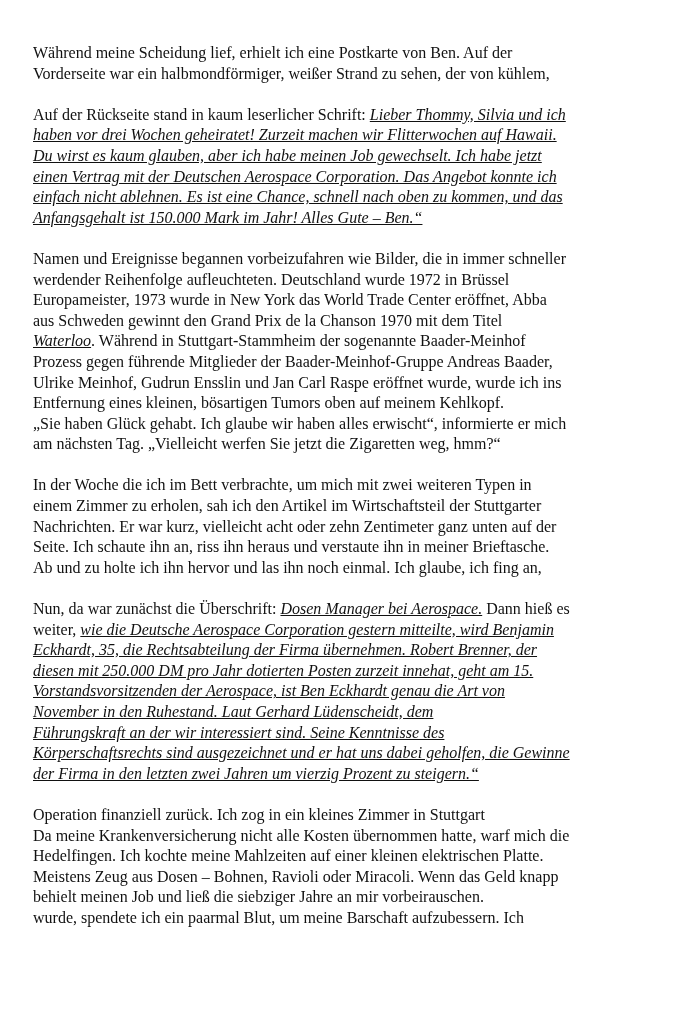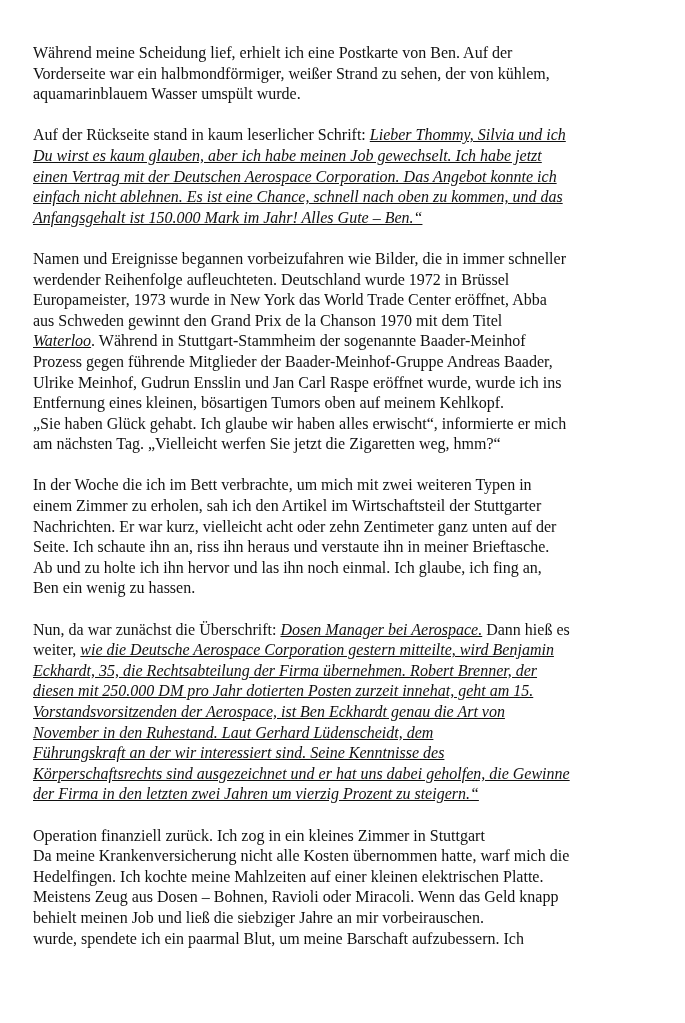--- a/index.html
+++ b/index.html
@@ -16,24 +16,24 @@
   .para { margin: 0 0 20.6px 0; }
   i { font-style: italic; text-decoration: underline; }
 </style>
 </head>
 <body>
 
 <div class="page" id="doc">
     <div class="para">
       <div class="line"><span>Während meine Scheidung lief, erhielt ich eine Postkarte von Ben. Auf der</span></div>
       <div class="line"><span>Vorderseite war ein halbmondförmiger, weißer Strand zu sehen, der von kühlem,</span></div>
-      <div class="line"><span>aquamarinblauem Wasser umspült wurde.</span></div>
     </div>
     <div class="para">
       <div class="line"><span>Auf der Rückseite stand in kaum leserlicher Schrift: </span><i>Lieber Thommy, Silvia und ich</i></div>
+      <div class="line"><i>haben vor drei Wochen geheiratet! Zurzeit machen wir Flitterwochen auf Hawaii.</i></div>
       <div class="line"><i>Du wirst es kaum glauben, aber ich habe meinen Job gewechselt. Ich habe jetzt</i></div>
       <div class="line"><i>einen Vertrag mit der Deutschen Aerospace Corporation. Das Angebot konnte ich</i></div>
       <div class="line"><i>einfach nicht ablehnen. Es ist eine Chance, schnell nach oben zu kommen, und das</i></div>
       <div class="line"><i>Anfangsgehalt ist 150.000 Mark im Jahr! Alles Gute – Ben.“</i></div>
     </div>
     <div class="para">
       <div class="line"><span>Namen und Ereignisse begannen vorbeizufahren wie Bilder, die in immer schneller</span></div>
       <div class="line"><span>werdender Reihenfolge aufleuchteten. Deutschland wurde 1972 in Brüssel</span></div>
       <div class="line"><span>Europameister, 1973 wurde in New York das World Trade Center eröffnet, Abba</span></div>
       <div class="line"><span>aus Schweden gewinnt den Grand Prix de la Chanson 1970 mit dem Titel</span></div>
@@ -43,21 +43,20 @@
       <div class="line"><span>Entfernung eines kleinen, bösartigen Tumors oben auf meinem Kehlkopf.</span></div>
       <div class="line"><span>„Sie haben Glück gehabt. Ich glaube wir haben alles erwischt“, informierte er mich</span></div>
       <div class="line"><span>am nächsten Tag. „Vielleicht werfen Sie jetzt die Zigaretten weg, hmm?“</span></div>
     </div>
     <div class="para">
       <div class="line"><span>In der Woche die ich im Bett verbrachte, um mich mit zwei weiteren Typen in</span></div>
       <div class="line"><span>einem Zimmer zu erholen, sah ich den Artikel im Wirtschaftsteil der Stuttgarter</span></div>
       <div class="line"><span>Nachrichten. Er war kurz, vielleicht acht oder zehn Zentimeter ganz unten auf der</span></div>
       <div class="line"><span>Seite. Ich schaute ihn an, riss ihn heraus und verstaute ihn in meiner Brieftasche.</span></div>
       <div class="line"><span>Ab und zu holte ich ihn hervor und las ihn noch einmal. Ich glaube, ich fing an,</span></div>
-      <div class="line"><span>Ben ein wenig zu hassen.</span></div>
     </div>
     <div class="para">
       <div class="line"><span>Nun, da war zunächst die Überschrift: </span><i>Dosen Manager bei Aerospace.</i><span> Dann hieß es</span></div>
       <div class="line"><span>weiter, </span><i>wie die Deutsche Aerospace Corporation gestern mitteilte, wird Benjamin</i></div>
       <div class="line"><i>Eckhardt, 35, die Rechtsabteilung der Firma übernehmen. Robert Brenner, der</i></div>
       <div class="line"><i>diesen mit 250.000 DM pro Jahr dotierten Posten zurzeit innehat, geht am 15.</i></div>
       <div class="line"><i>Vorstandsvorsitzenden der Aerospace, ist Ben Eckhardt genau die Art von</i></div>
       <div class="line"><i>November in den Ruhestand. Laut Gerhard Lüdenscheidt, dem</i></div>
       <div class="line"><i>Führungskraft an der wir interessiert sind. Seine Kenntnisse des</i></div>
       <div class="line"><i>Körperschaftsrechts sind ausgezeichnet und er hat uns dabei geholfen, die Gewinne</i></div>

